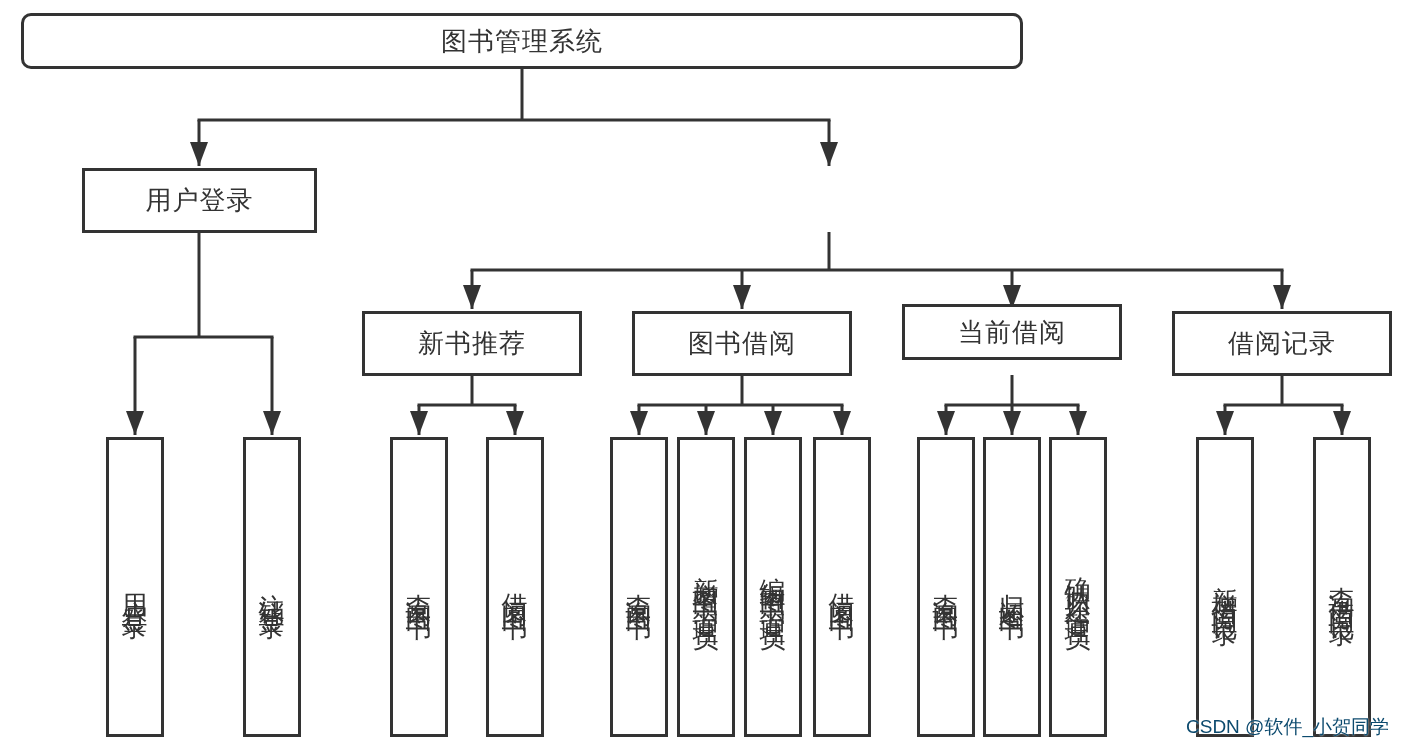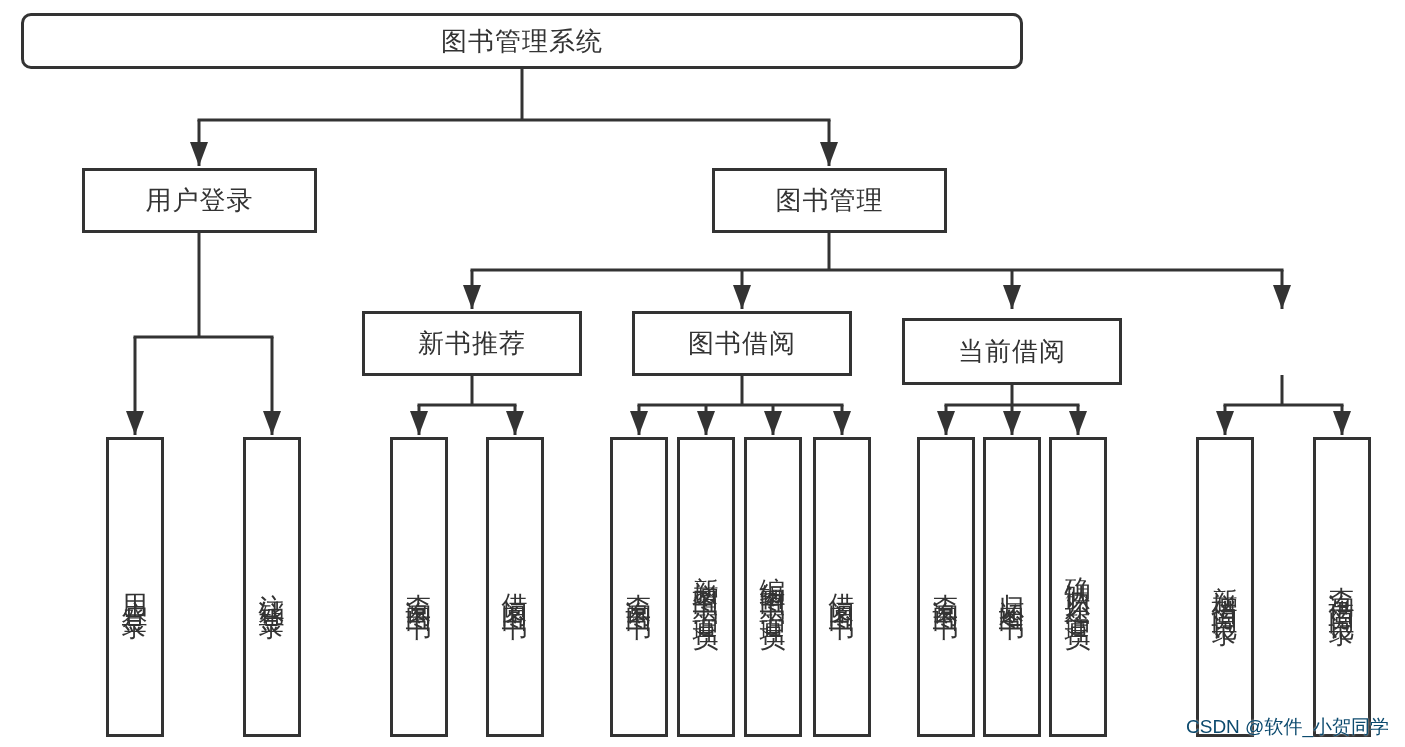--- a/index.html
+++ b/index.html
@@ -84,32 +84,32 @@
     </g>
   </svg>
 
   <div class="hbox" style="left:21px; top:13px; width:1002px; height:56px;border-radius:10px;">
     <span>图书管理系统</span>
   </div>
 
   <div class="hbox" style="left:82px; top:168px; width:235px; height:65px;">
     <span>用户登录</span>
   </div>
-  <div class="hbox" style="left:712px; top:168px; width:235px; height:65px;">
-    <span>图书管理</span>
-  </div>
 
   <div class="hbox" style="left:632px; top:311px; width:220px; height:65px;">
     <span>图书借阅</span>
   </div>
   <div class="hbox" style="left:362px; top:311px; width:220px; height:65px;">
     <span>新书推荐</span>
   </div>
-  <div class="hbox" style="left:902px; top:318px; width:220px; height:67px;">
+  <div class="hbox" style="left:902px; top:304px; width:220px; height:56px;">
     <span>当前借阅</span>
+  </div>
+  <div class="hbox" style="left:1172px; top:311px; width:220px; height:65px;">
+    <span>借阅记录</span>
   </div>
 
   <div class="col" style="left:106px;">
     <span class="vtext">用户登录</span>
   </div>
   <div class="col" style="left:243px;">
     <span class="vtext">注销登录</span>
   </div>
 
   <div class="col" style="left:390px;">

